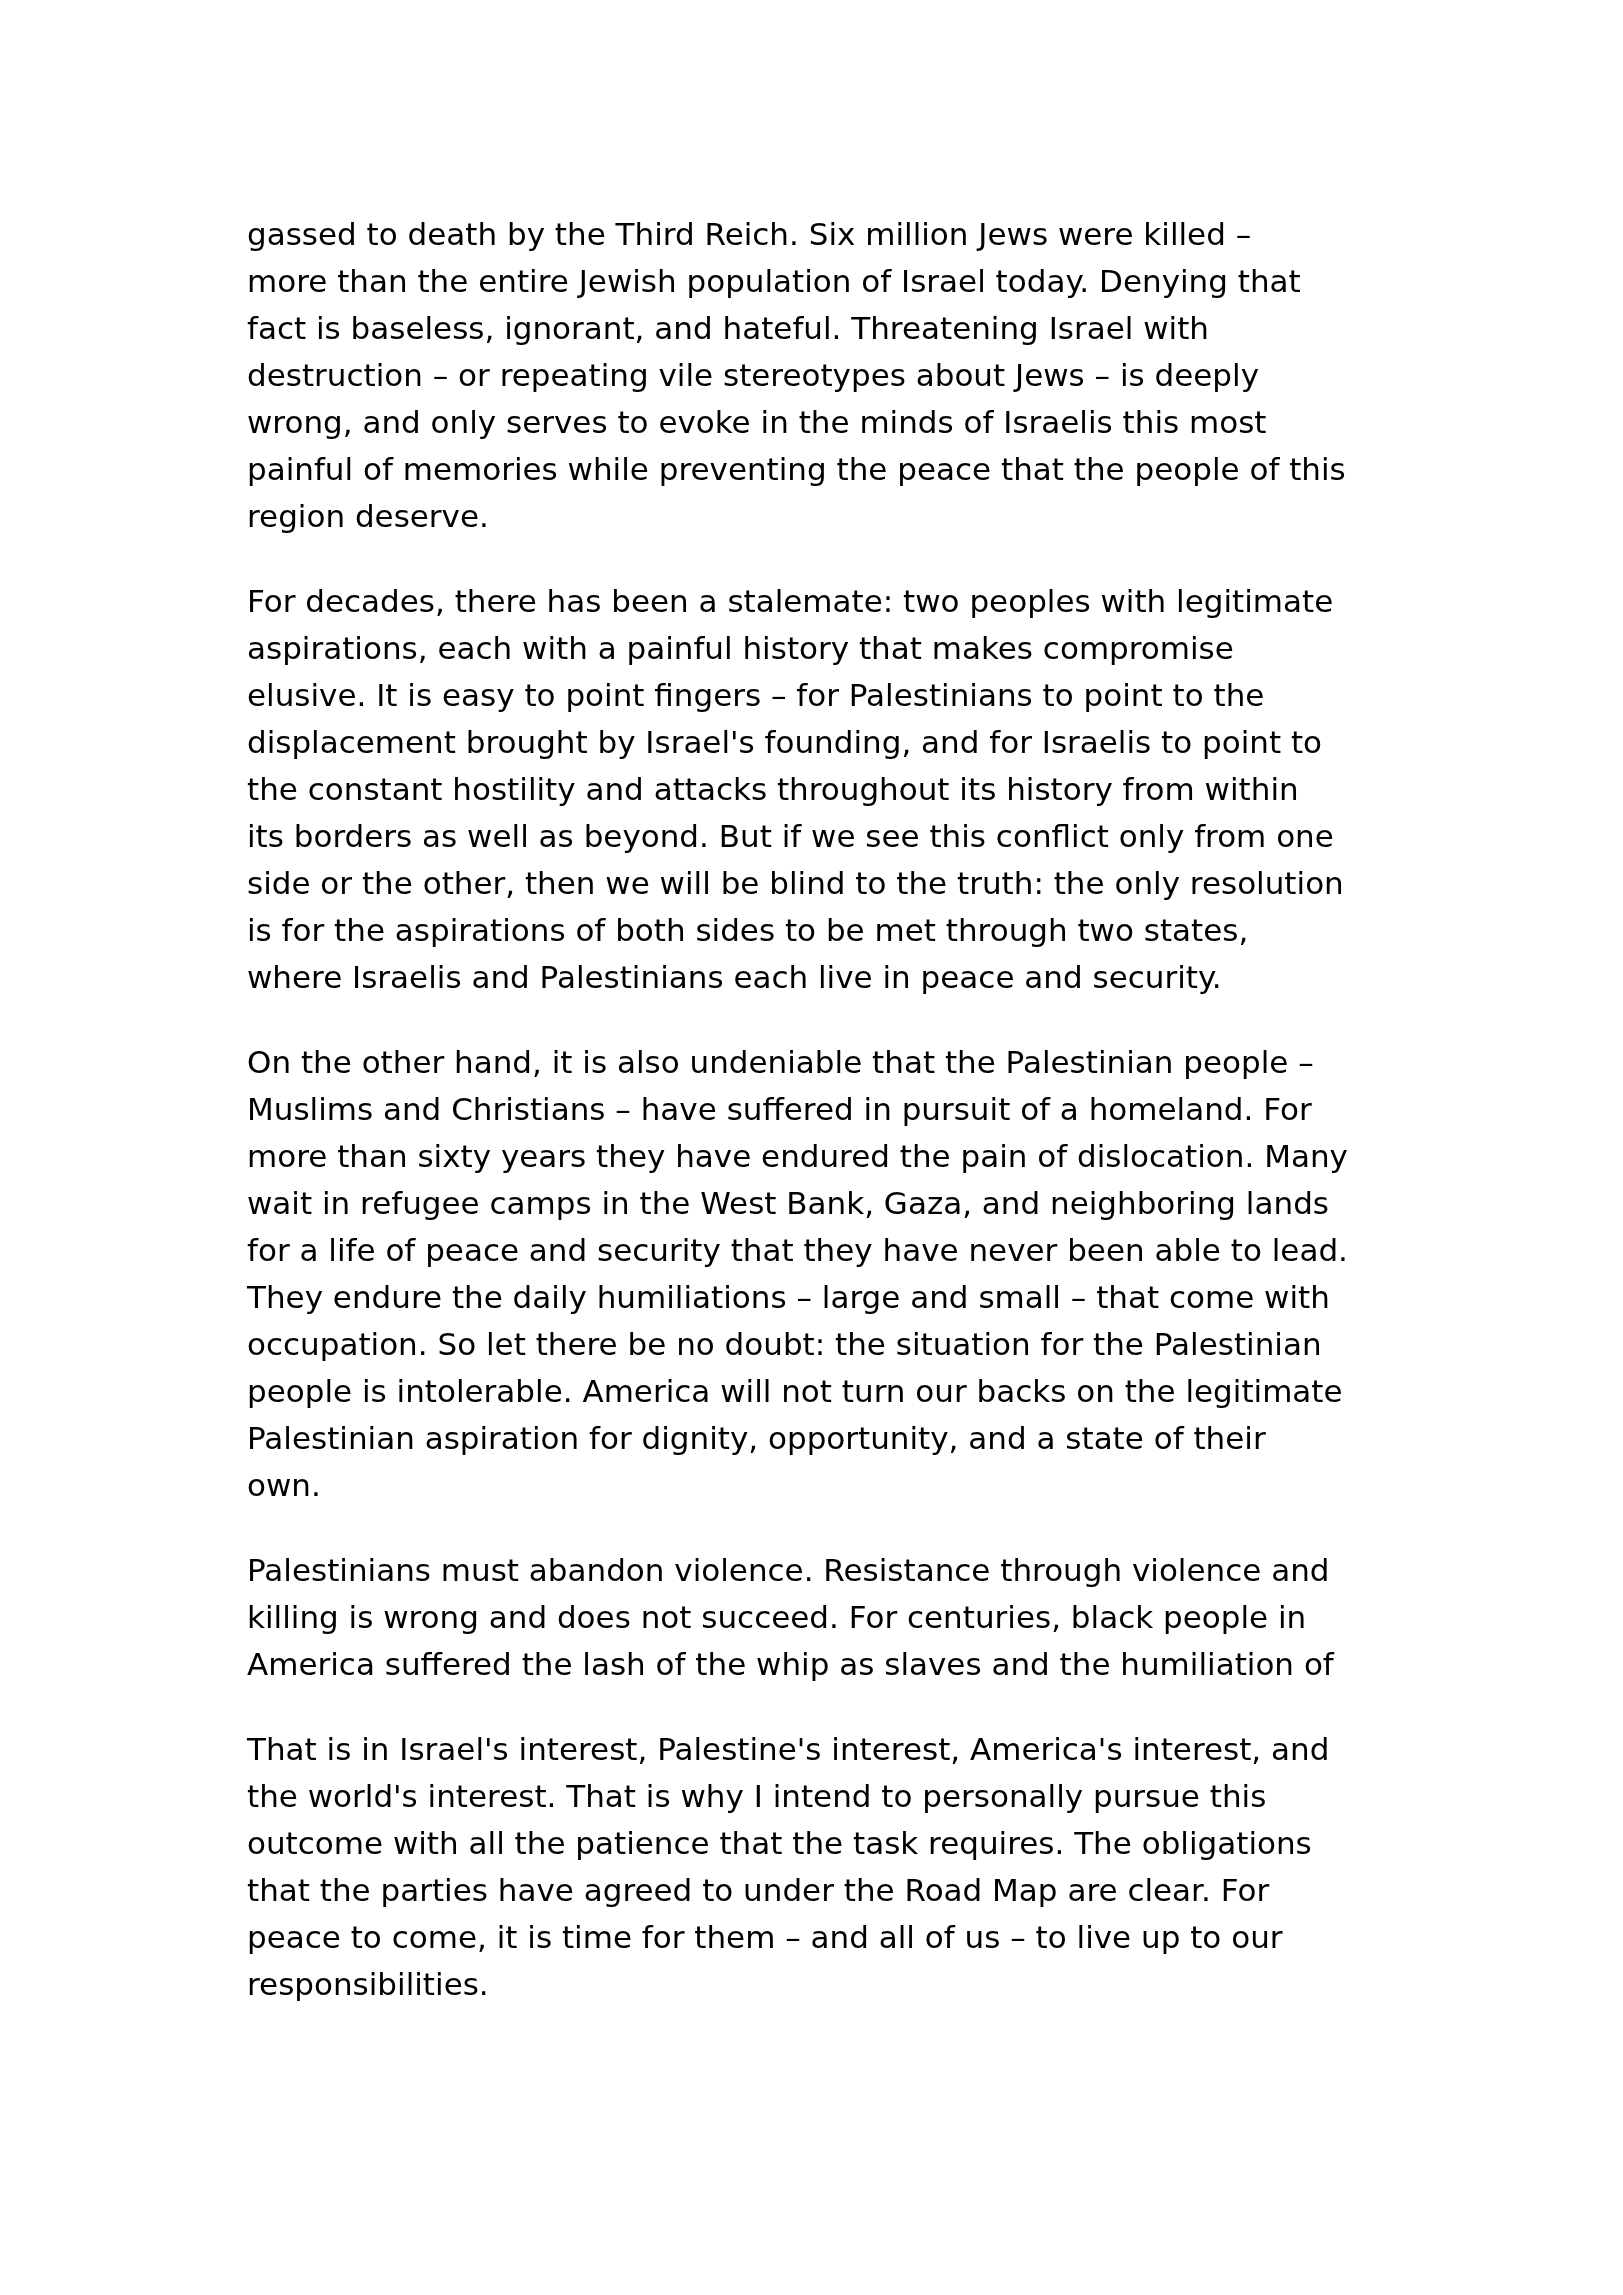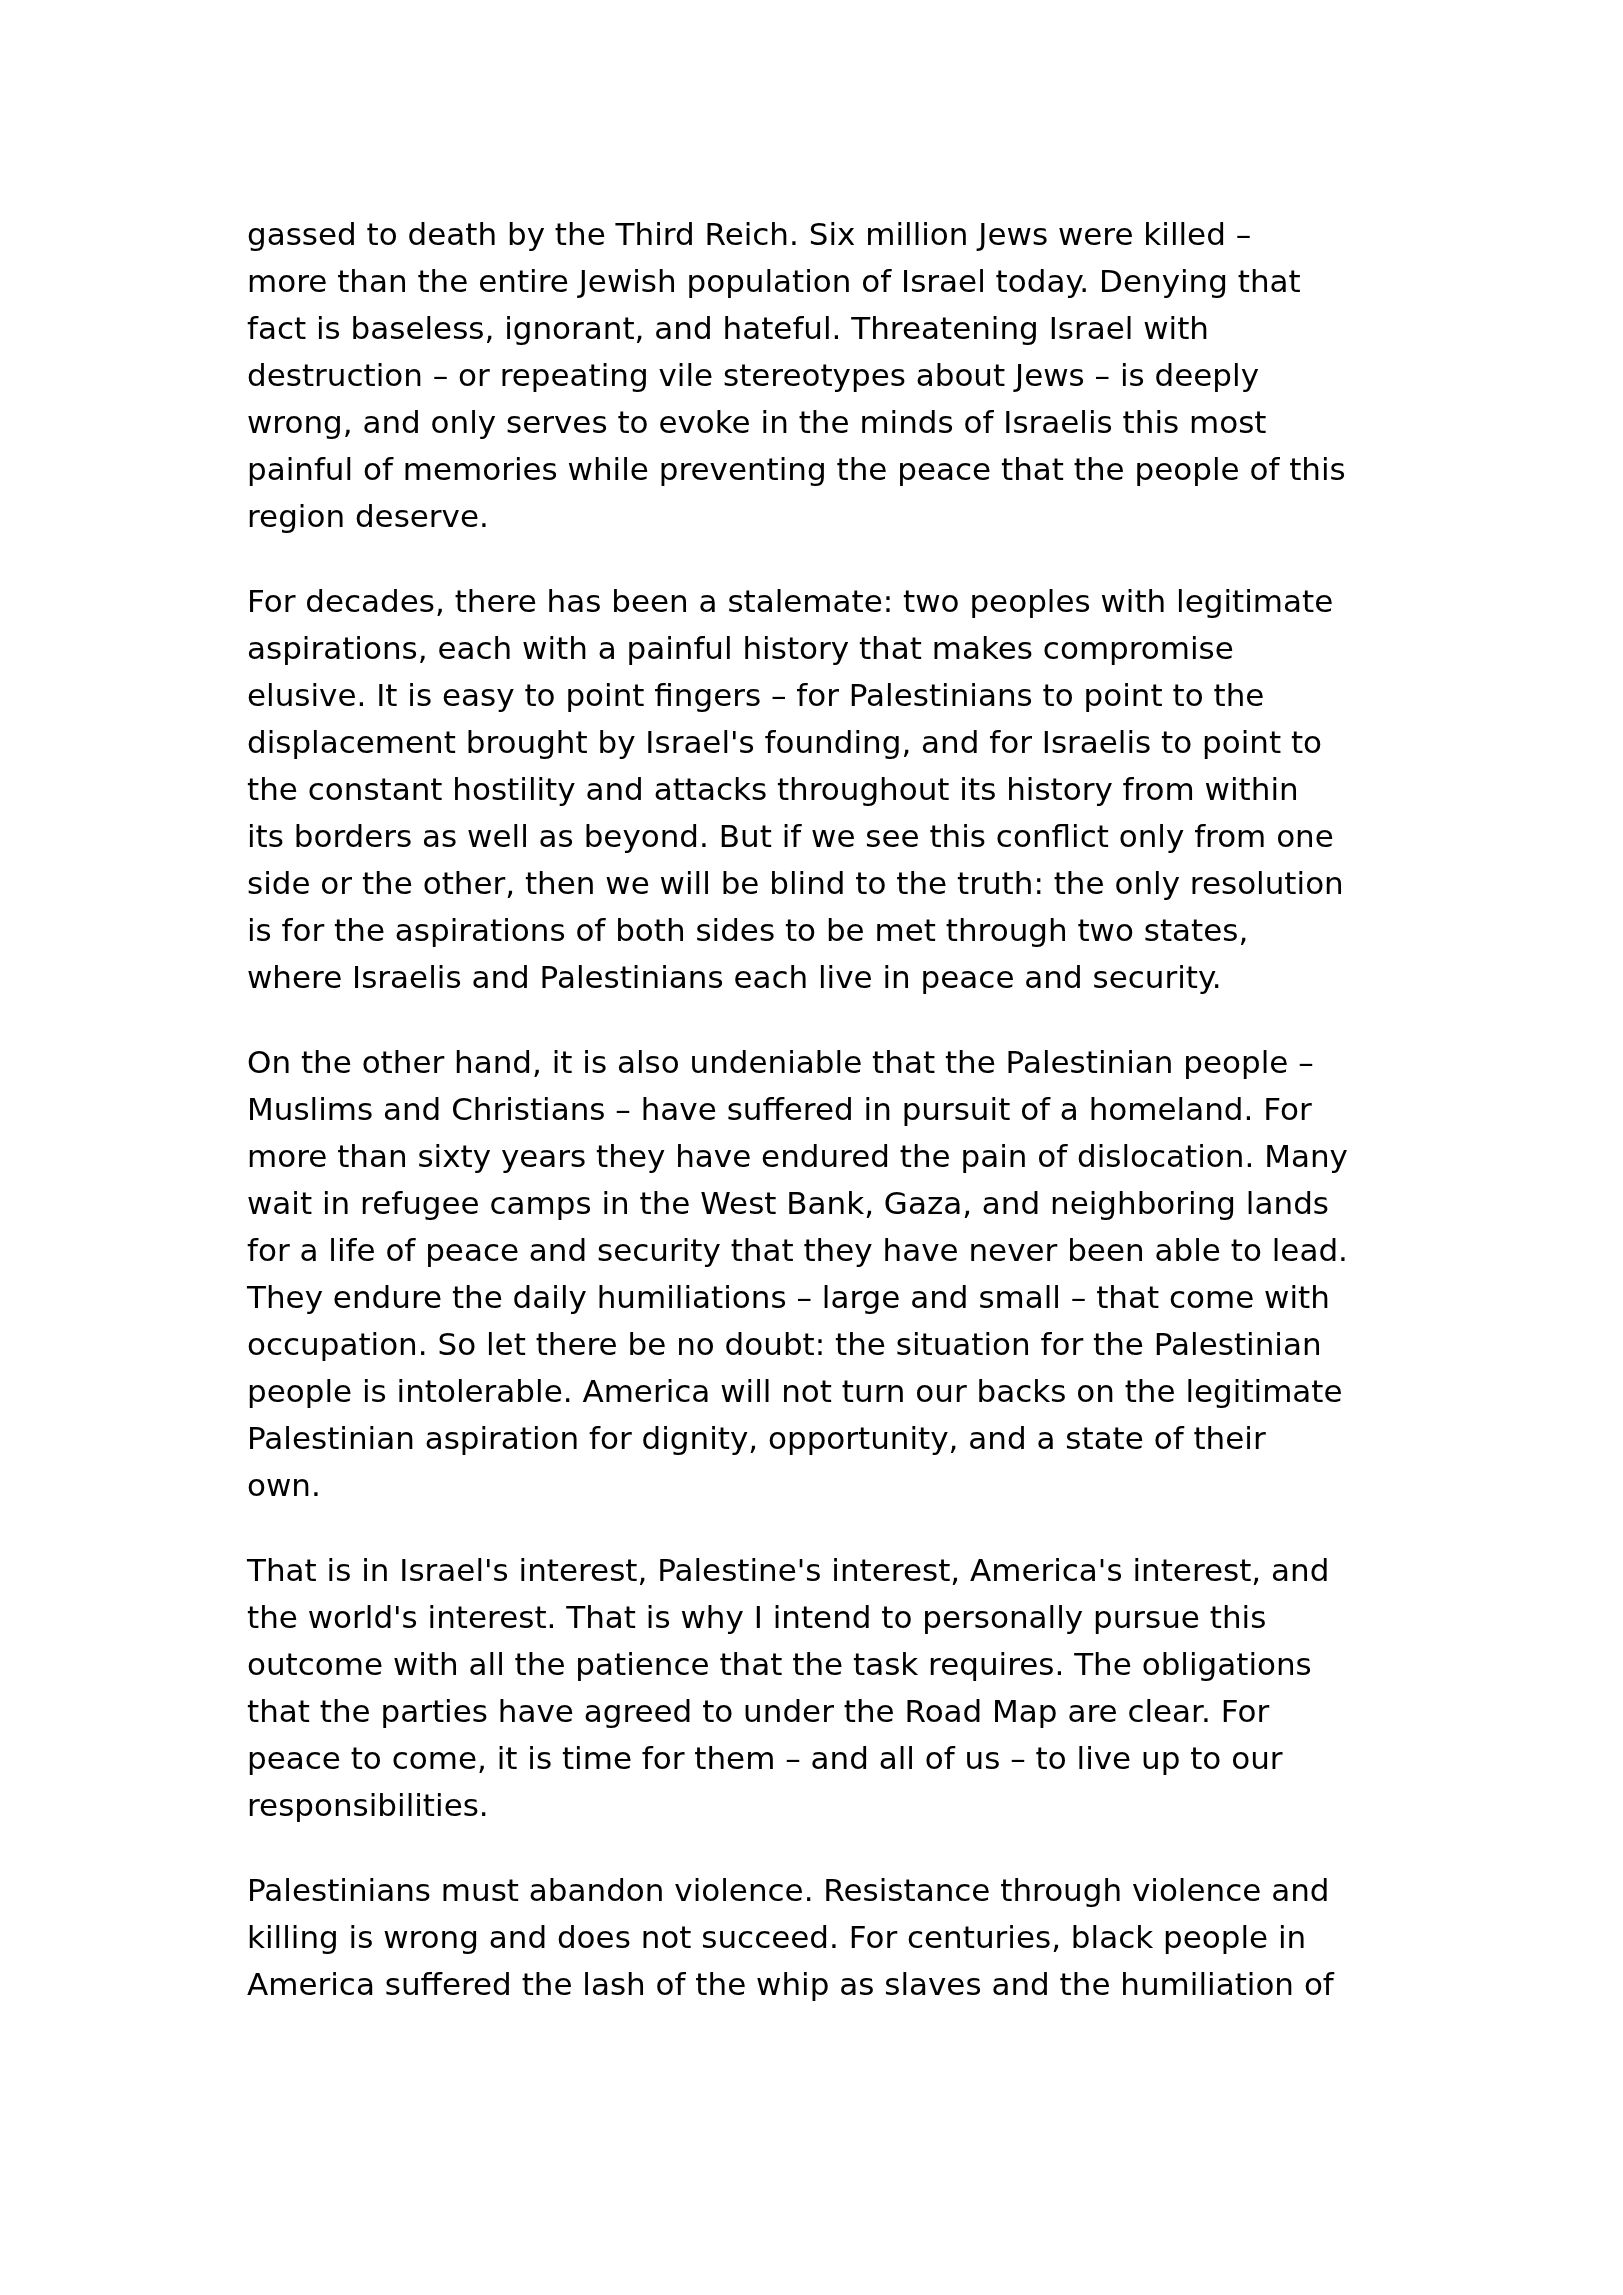--- a/index.html
+++ b/index.html
@@ -54,24 +54,24 @@
     <p class="para">On the other hand, it is also undeniable that the Palestinian people –
 Muslims and Christians – have suffered in pursuit of a homeland. For
 more than sixty years they have endured the pain of dislocation. Many
 wait in refugee camps in the West Bank, Gaza, and neighboring lands
 for a life of peace and security that they have never been able to lead.
 They endure the daily humiliations – large and small – that come with
 occupation. So let there be no doubt: the situation for the Palestinian
 people is intolerable. America will not turn our backs on the legitimate
 Palestinian aspiration for dignity, opportunity, and a state of their
 own.</p>
+    <p class="para">Palestinians must abandon violence. Resistance through violence and
+killing is wrong and does not succeed. For centuries, black people in
+America suffered the lash of the whip as slaves and the humiliation of</p>
     <p class="para">That is in Israel's interest, Palestine's interest, America's interest, and
 the world's interest. That is why I intend to personally pursue this
 outcome with all the patience that the task requires. The obligations
 that the parties have agreed to under the Road Map are clear. For
 peace to come, it is time for them – and all of us – to live up to our
 responsibilities.</p>
-    <p class="para">Palestinians must abandon violence. Resistance through violence and
-killing is wrong and does not succeed. For centuries, black people in
-America suffered the lash of the whip as slaves and the humiliation of</p>
   </div>
 </div>
 
 
 </body></html>

